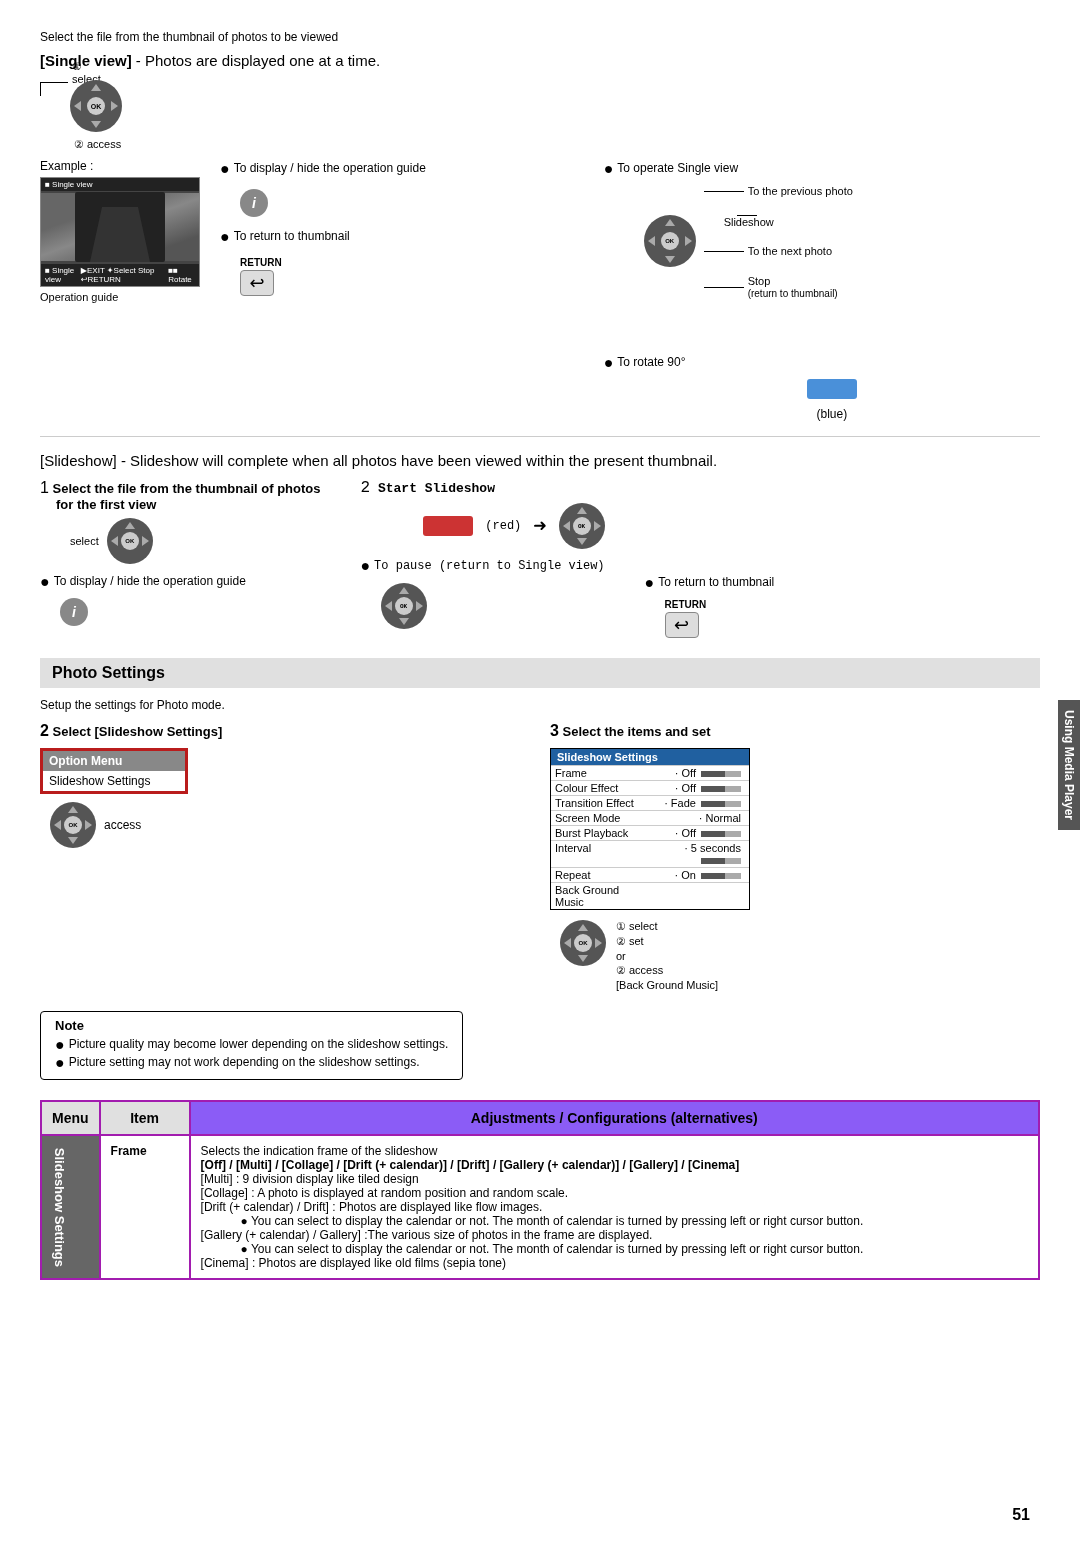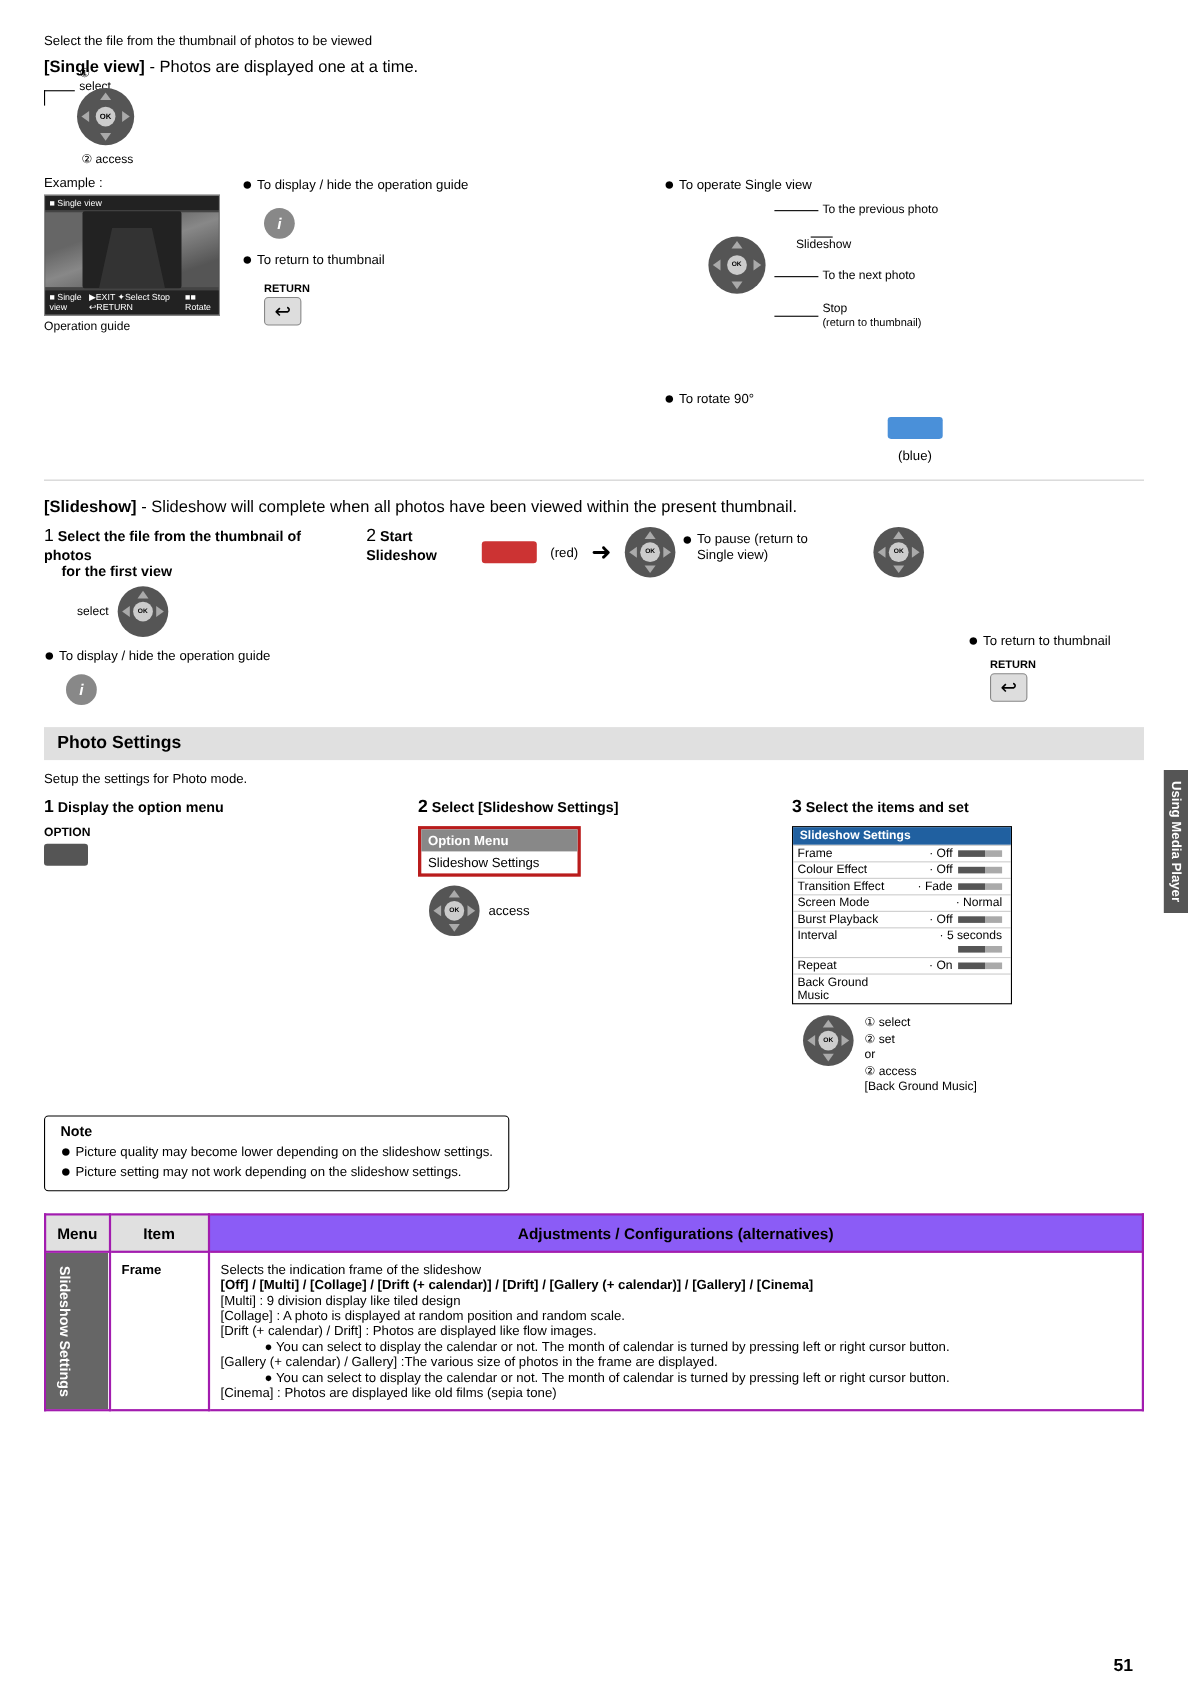--- a/index.html
+++ b/index.html
@@ -432,21 +432,21 @@
         <span style="font-size:12px;">(blue)</span>
       </div>
     </div>
   </div>
 
   <hr class="section-divider">
 
   
   <div class="slideshow-section">
     <div style="font-size:15px; margin-bottom:10px;">
-      <span style="font-weight:bold;">[Slideshow]</span><span> - Slideshow will complete when all photos have been viewed within the present thumbnail.</span>
+      <span style="font-weight:normal;">[Slideshow]</span><span> - Slideshow will complete when all photos have been viewed within the present thumbnail.</span>
     </div>
 
     <div style="display:flex; gap:40px; align-items:flex-start;">
 
       <div style="display:flex; flex-direction:column; gap:6px; min-width:220px;">
         <div style="font-size:13px;">
           <span style="font-size:16px;">1</span>
           <span style="font-weight:bold;">Select the file from the thumbnail of photos</span><br>
           <span style="font-weight:bold; margin-left:16px;">for the first view</span>
         </div>
@@ -463,26 +463,26 @@
         </div>
         <div class="bullet-item mt4">
           <span class="bullet-dot">●</span>
           <span style="font-size:12px;">To display / hide the operation guide</span>
         </div>
         <div style="margin-left:20px;">
           <span class="info-icon">i</span>
         </div>
       </div>
 
-      <div style="display:flex; flex-direction:row; gap:6px; min-width:200px;">
+      <div style="display:flex; flex-direction:column; gap:6px; min-width:200px;font-family:Liberation Mono, monospace;">
         <div style="font-size:13px;">
           <span style="font-size:16px;">2</span>
           <span style="font-weight:bold;">Start Slideshow</span>
         </div>
-        <div style="display:flex; align-items:center; gap:12px; margin-left:10px;">
+        <div style="display:flex; align-items:center; gap:12px; margin-left:10px;justify-content:flex-end;">
           <div class="red-btn"></div>
           <span style="font-size:12px;">(red)</span>
           <span style="font-size:22px;">➜</span>
           <div class="dpad-circle" style="width:46px; height:46px;">
             <div class="dpad-arrow dpad-up"></div>
             <div class="dpad-arrow dpad-down"></div>
             <div class="dpad-arrow dpad-left"></div>
             <div class="dpad-arrow dpad-right"></div>
             <div class="dpad-center" style="font-size:6px;">OK</div>
           </div>
@@ -519,28 +519,20 @@
 
   
   <div class="photo-settings-header">
     <span>Photo Settings</span>
   </div>
   <div style="font-size:12px; margin-bottom:10px;">Setup the settings for Photo mode.</div>
 
   
   <div class="three-col">
 
-    <div class="col1">
-      <div style="font-size:13px; margin-bottom:8px;">
-        <span style="font-size:16px; font-weight:bold;">1</span>
-        <span style="font-weight:bold;">Display the option menu</span>
-      </div>
-      <div style="font-size:11px; margin-bottom:4px; font-weight:bold;">OPTION</div>
-      <div class="option-btn"></div>
-    </div>
 
     <div class="col2">
       <div style="font-size:13px; margin-bottom:8px;">
         <span style="font-size:16px; font-weight:bold;">2</span>
         <span style="font-weight:bold;">Select [Slideshow Settings]</span>
       </div>
       <div class="option-menu-box">
         <div class="option-menu-title">Option Menu</div>
         <div class="option-menu-item">Slideshow Settings</div>
       </div>

